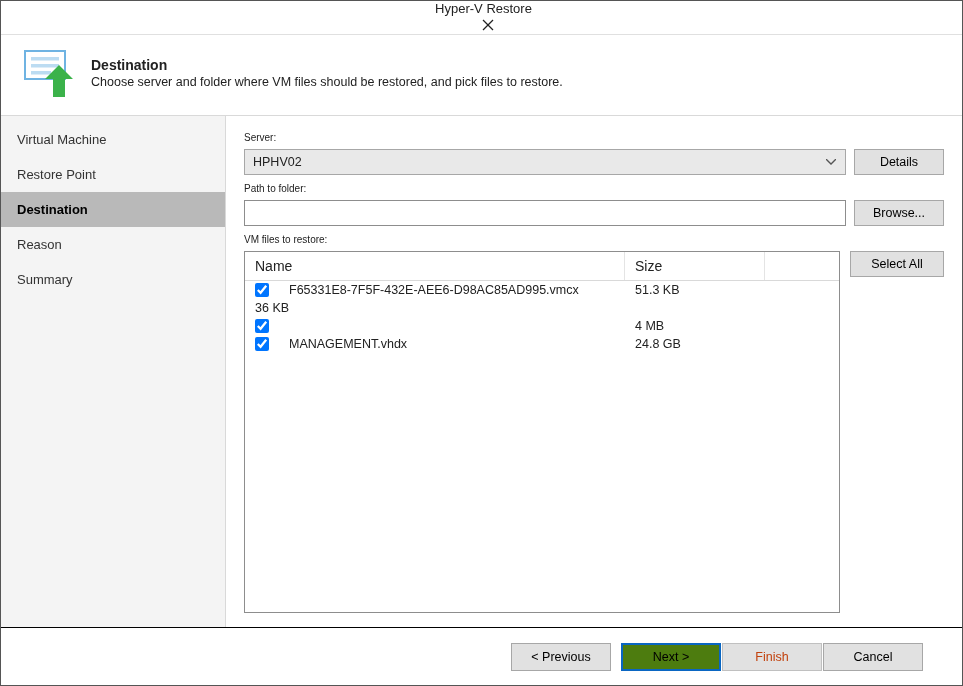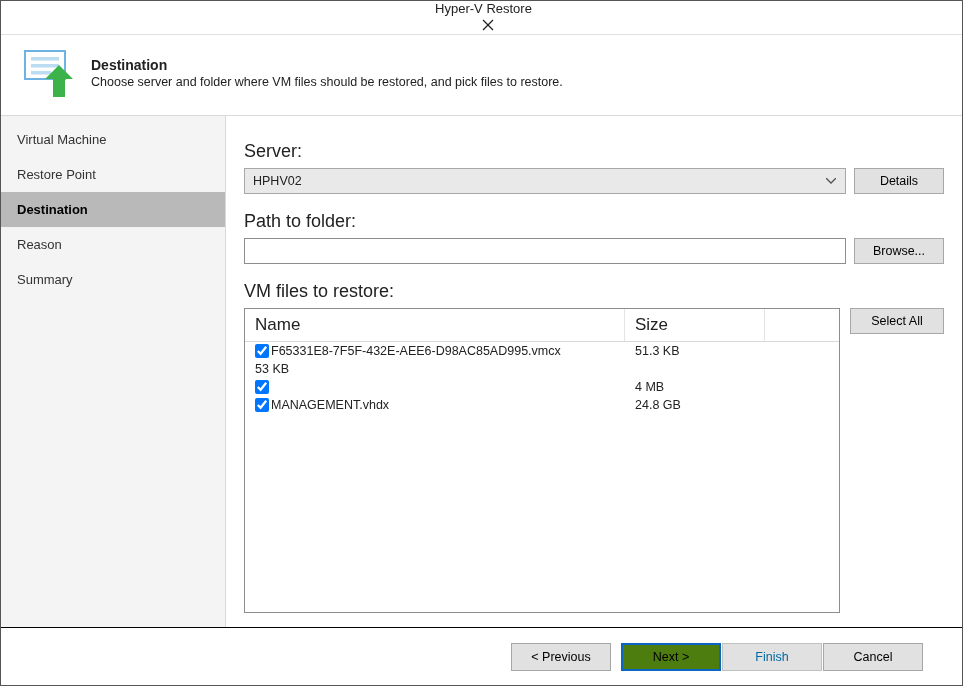--- a/index.html
+++ b/index.html
@@ -77,21 +77,21 @@
   }
 
   .main {
     flex: 1;
     padding: 14px 18px 14px 18px;
     display: flex;
     flex-direction: column;
     gap: 6px;
     min-height: 0;
   }
-  .field-label { font-size: 18px; margin-top: 11px; }
+  .field-label { font-size: 10px; margin-top: 2px; }
   .row { display: flex; gap: 8px; align-items: stretch; }
 
   .select-wrap {
     flex: 1;
     border: 1px solid #a7a7a7;
     background: #e9e9e9;
     display: flex;
     align-items: center;
     padding: 4px 6px 4px 8px;
     height: 26px;
@@ -135,37 +135,37 @@
     border: 1px solid #8d8d8d;
     background: #fff;
     display: flex;
     flex-direction: column;
     overflow: hidden;
   }
   .lv-header {
     display: flex;
     background: #fff;
     border-bottom: 1px solid #d9d9d9;
-    font-size: 17px;
+    font-size: 14px;
   }
   .lv-header .col {
     padding: 6px 10px;
     border-right: 1px solid #e4e4e4;
   }
   .lv-header .col:last-child { border-right: none; }
   .col-name { width: 380px; }
   .col-size { width: 140px; }
   .col-rest { flex: 1; }
   .lv-body { flex: 1; overflow: auto; }
   .lv-row {
     display: flex;
     align-items: center;
     font-size: 12.5px;
   }
-  .lv-row .col { padding: 2px 10px; display: flex; align-items: flex-start; gap: 2px; }
+  .lv-row .col { padding: 2px 10px; display: flex; align-items: flex-start; gap: 20px; }
   .lv-row input[type="checkbox"] { width: 14px; height: 14px; margin: 0; }
 
   .side-buttons {
     width: 94px;
     display: flex;
     flex-direction: row;
     gap: 28px;
   }
   .side-buttons .btn { width: 94px; min-width: 94px; }
 
@@ -173,21 +173,21 @@
     border-top: 1px solid #000000;
     height: 58px;
     display: flex;
     align-items: center;
     justify-content: flex-end;
     gap: 1px;
     padding: 0 39px;
   }
   .footer .btn { min-width: 100px; height: 28px; }
   .footer .btn.primary { border: 2px solid #0a66c2; background: #4d7c0f; }
-  .footer .btn.disabled { color: #0369a1; background: #e1e1e1; border-color: #c0c0c0; cursor: default; }
+  .footer .btn.disabled { color: #c2410c; background: #e1e1e1; border-color: #c0c0c0; cursor: default; }
   .footer .group { display: flex; gap: 10px; }
 
 </style>
 </head>
 <body>
 
 <div class="window">
 
   <div class="titlebar">
     <span class="title">Hyper-V Restore</span>
@@ -269,21 +269,21 @@
 
           <div class="lv-row">
                 <div class="col col-name">
                   <input type="checkbox" checked="" style="">
                   <span>F65331E8-7F5F-432E-AEE6-D98AC85AD995.vmcx</span>
                 </div>
                 <div class="col col-size">51.3 KB</div>
                 <div class="col col-rest"></div>
               </div>
               <div class="lv-row">
-                <div class="col col-size">53 KB</div>
+                <div class="col col-size">36 KB</div>
                 <div class="col col-rest"></div>
               </div>
               <div class="lv-row">
                 <div class="col col-name">
                   <input type="checkbox" checked="" style="">
                 </div>
                 <div class="col col-size">4 MB</div>
                 <div class="col col-rest"></div>
               </div>
               <div class="lv-row">

